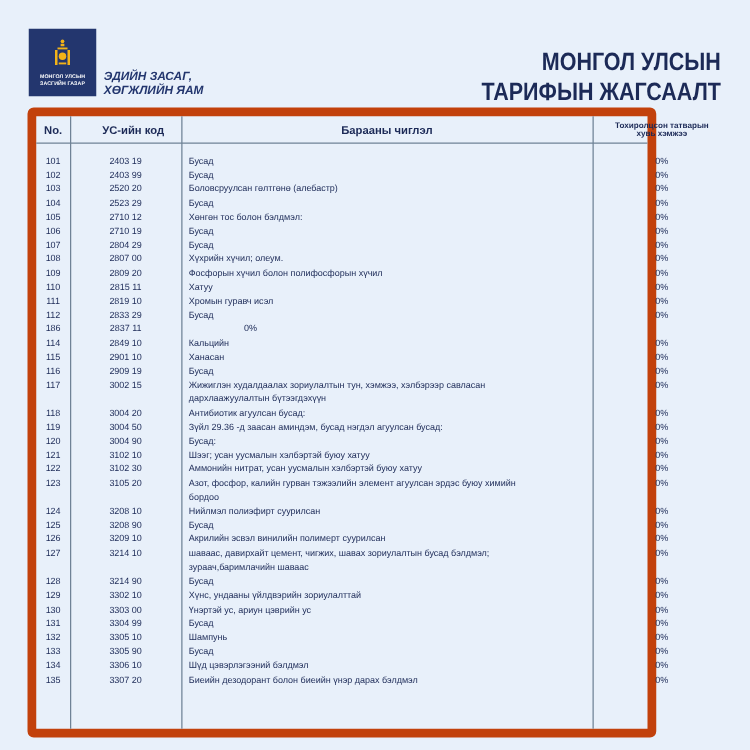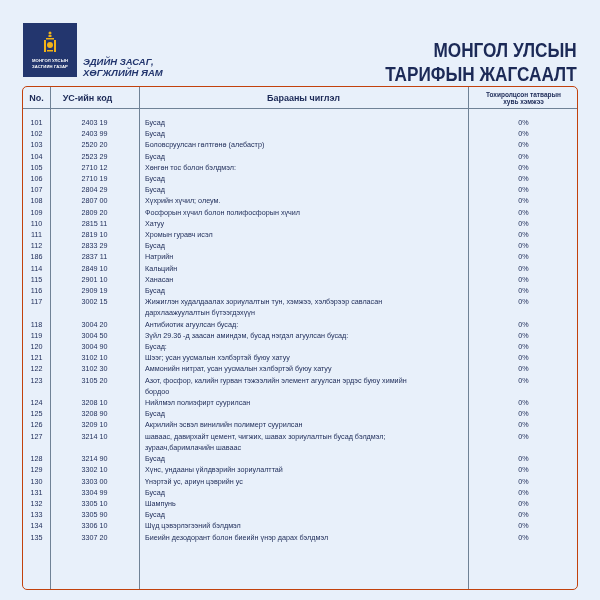--- a/index.html
+++ b/index.html
@@ -5,21 +5,21 @@
   * { margin:0; padding:0; box-sizing:border-box; }
   html, body { width:600px; height:600px; background:#e8f0fa; overflow:hidden; }
   body { position:relative; font-family:"Liberation Sans", sans-serif; color:#1c2a57; }
   .logo { position:absolute; left:23px; top:23px; width:54px; height:54px; background:#23366e; }
   .logo .emblem { position:absolute; left:20px; top:8px; width:14px; height:22px; }
   .logo .ltxt { position:absolute; left:0; width:54px; text-align:center; color:#fff; font-size:4.2px; font-weight:bold; letter-spacing:0.1px; }
   .logo .l1 { top:35px; }
   .logo .l2 { top:41px; }
   .ministry { position:absolute; left:83px; top:56px; font-size:9.5px; font-weight:bold; color:#23366e; line-height:11px;font-style:italic; }
   .title { position:absolute; right:23px; top:38px; text-align:right; font-size:20px; font-weight:bold; color:#1c2a57; line-height:24px; transform:scaleX(0.86); transform-origin:right top; }
-  .tbl { position:absolute; left:22px; top:86px; width:556px; height:504px; border:1px solid #c2410c; border-radius:5px; }
+  .tbl { position:absolute; left:22px; top:86px; width:503px; height:504px; border:7px solid #c2410c; border-radius:5px; }
   .vline { position:absolute; top:0; bottom:0; width:1px; background:#6f8296; }
   .hline { position:absolute; left:0; right:0; top:21px; height:1px; background:#6f8296; }
   .th { position:absolute; top:0; height:21px; display:flex; align-items:center; justify-content:center; font-weight:bold; font-size:9px; color:#1c2a57; text-align:center; }
   .th.small { font-size:6.5px; line-height:7px; }
   .rows { position:absolute; left:0; top:30px; width:556px; }
   .row { display:flex; font-size:7.2px; font-weight:normal; line-height:11.2px; color:#1c2a57; }
   .c1 { width:27px; text-align:center; flex:none; }
   .c2 { width:89px; text-align:center; flex:none; }
   .c3 { width:329px; padding-left:6px; flex:none; }
   .c4 { width:111px; text-align:center; flex:none; }
@@ -51,21 +51,21 @@
   <div>ТАРИФЫН ЖАГСААЛТ</div>
 </div>
 
 <div class="tbl">
   <div class="vline" style="left:27px"></div>
   <div class="vline" style="left:116px"></div>
   <div class="vline" style="left:445px"></div>
   <div class="hline"></div>
 
   <div class="th" style="left:0;width:27px">No.</div>
-  <div class="th" style="left:20px;width:89px">УС-ийн код</div>
+  <div class="th" style="left:33px;width:89px">УС-ийн код</div>
   <div class="th" style="left:116px;width:329px">Барааны чиглэл</div>
   <div class="th small" style="left:445px;width:111px;padding:0 12px">Тохиролцсон татварын хувь хэмжээ</div>
 
   <div class="rows" id="rows">
       <div class="row">
         <div class="c1">101</div>
         <div class="c2">2403 19</div>
         <div class="c3">
           <div>Бусад</div>
         </div>
@@ -155,23 +155,20 @@
         <div class="c1">112</div>
         <div class="c2">2833 29</div>
         <div class="c3">
           <div>Бусад</div>
         </div>
         <div class="c4">0%</div>
       </div>
       <div class="row">
         <div class="c1">186</div>
         <div class="c2">2837 11</div>
-        <div class="c3">
-          <div>Натрийн</div>
-        </div>
         <div class="c4">0%</div>
       </div>
       <div class="row">
         <div class="c1">114</div>
         <div class="c2">2849 10</div>
         <div class="c3">
           <div>Кальцийн</div>
         </div>
         <div class="c4">0%</div>
       </div>

